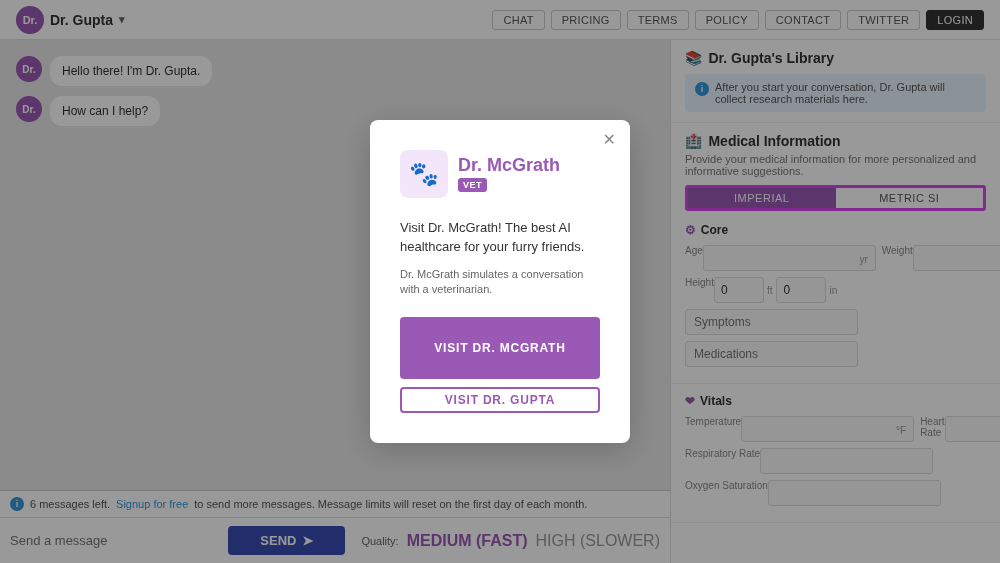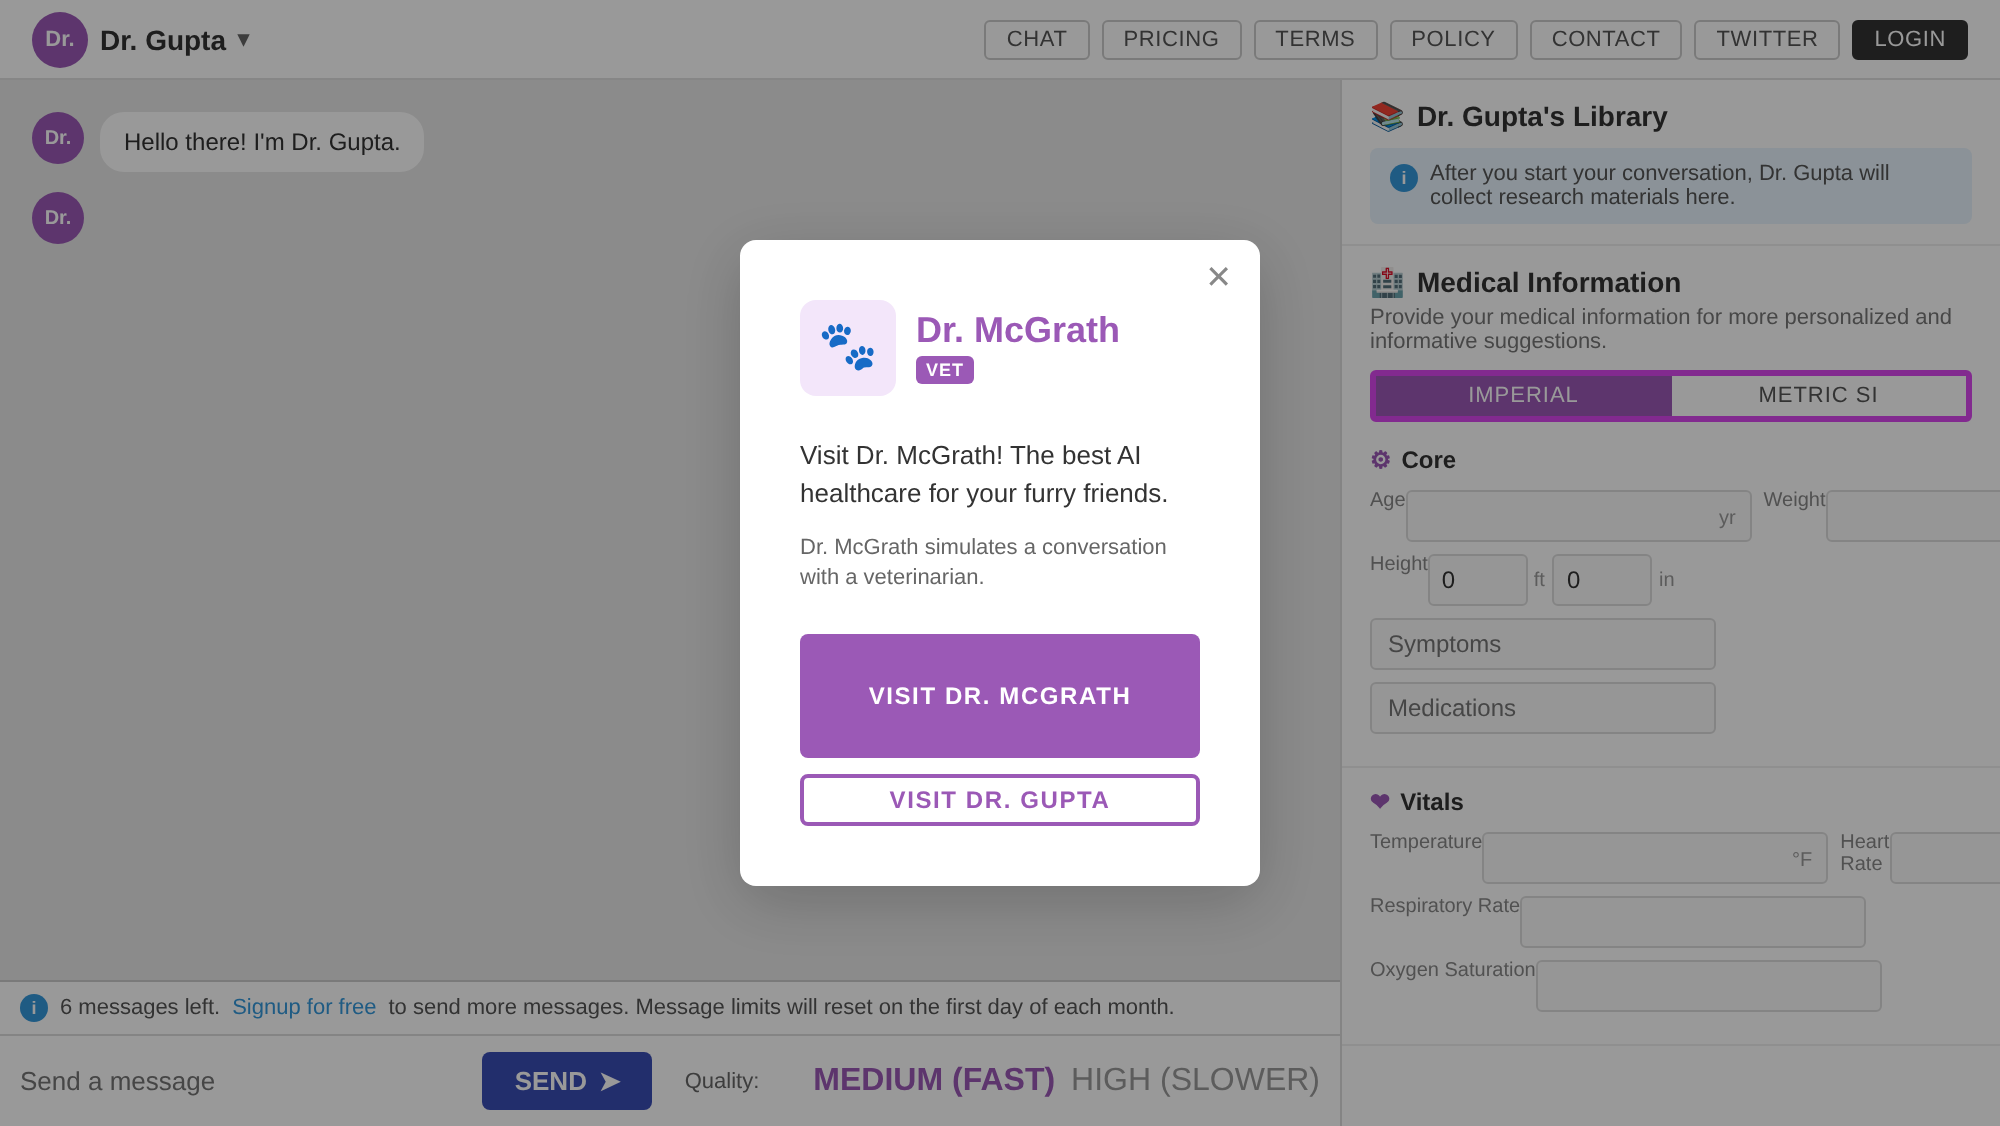--- a/index.html
+++ b/index.html
@@ -77,31 +77,31 @@
       border: none;
       outline: none;
       font-size: 13px;
       color: #333;
       background: transparent;
     }
     .send-btn {
       background: #3a4db5;
       color: #fff;
       border: none;
-      padding: 7px 16px;
+      padding: 7px 32px;
       border-radius: 4px;
       font-size: 13px;
       font-weight: 600;
       cursor: pointer;
       display: flex;
       align-items: center;
       gap: 6px;
     }
     .quality-label { font-size: 11px; color: #666; margin-left: 8px; }
-    .quality-med { color: #9b59b6; font-weight: 700; margin-left: 19px; }
+    .quality-med { color: #9b59b6; font-weight: 700; }
     .quality-high { color: #999; }
 
     
     .right-panel {
       width: 330px;
       background: #fff;
       border-left: 1px solid #ddd;
       display: flex;
       flex-direction: column;
       overflow-y: auto;
@@ -337,20 +337,21 @@
 <div class="main-layout">
 
   <div class="chat-panel">
     <div class="chat-messages">
       <div class="chat-row">
         <div class="chat-avatar">Dr.</div>
         <div class="chat-bubble">Hello there! I'm Dr. Gupta.</div>
       </div>
       <div class="chat-row">
         <div class="chat-avatar">Dr.</div>
+        <div class="chat-bubble">How can I help?</div>
       </div>
     </div>
     <div class="chat-bottom-bar">
       <div class="info-icon">i</div>
       <span>6 messages left.</span>
       <a class="signup-link">Signup for free</a>
       <span> to send more messages. Message limits will reset on the first day of each month.</span>
     </div>
     <div class="chat-input-row">
       <input class="chat-input" type="text" placeholder="Send a message" style="">

